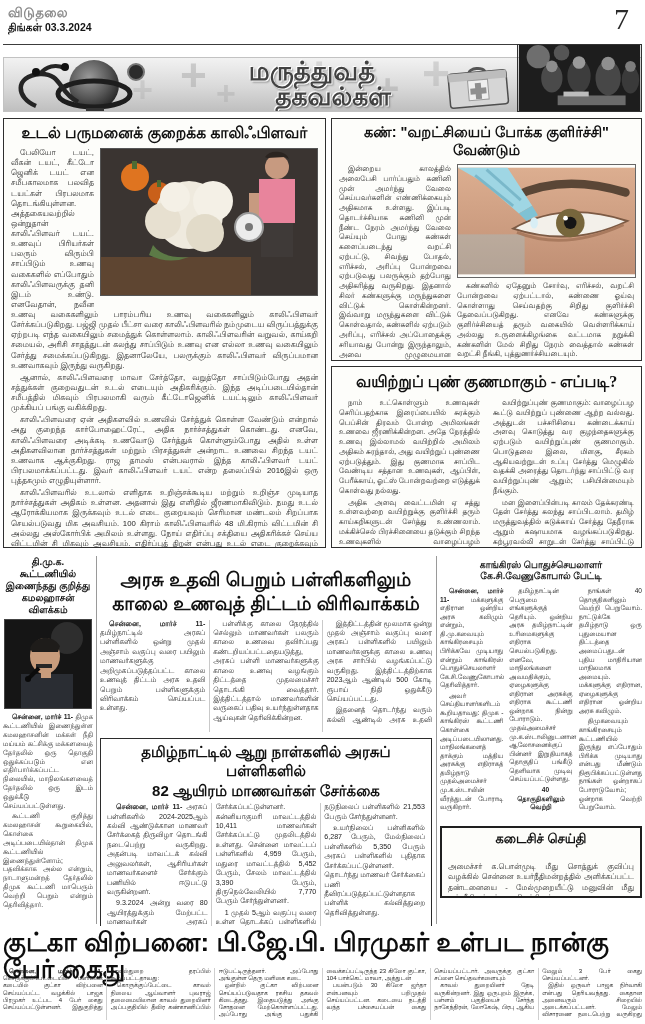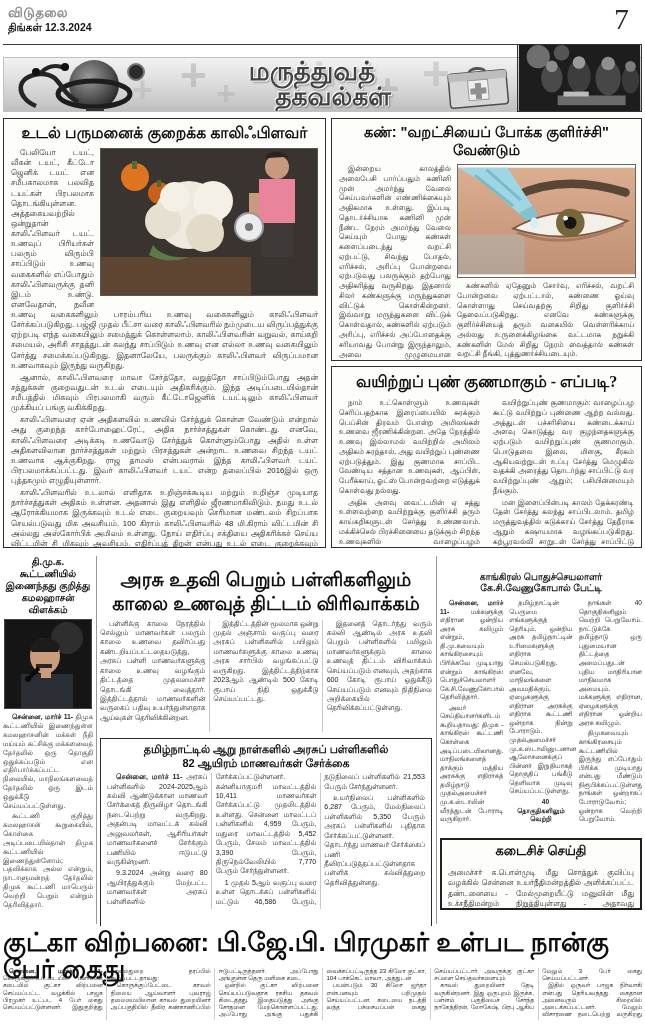--- a/index.html
+++ b/index.html
@@ -49,44 +49,44 @@
   .vdiv{width:0;border-left:1px solid #9a9a9a;}
   .art-kamal{left:3px;top:556px;width:90px;overflow:hidden;height:370px;}
   .art-kamal .hl{font-size:9.5px;line-height:1.25;}
   .photo-kamal{display:block;width:86px;height:88px;border:1px solid #444;margin:4px auto 4px;}
   .art-kamal .body-txt{font-size:6.8px;line-height:1.3;}
   .mid{left:100px;top:556px;width:332px;height:370px;overflow:hidden;}
   .bf-hl{font-size:19px;line-height:1.28;margin-top:12px;}
   .bf-body{margin-top:3px;height:112px;column-count:3;column-gap:8px;column-rule:1px solid #c9c9c9;
            font-size:7.1px;line-height:1.33;}
   .enroll-box{margin-top:6px;border:1.5px solid #2b2b2b;height:189px;padding:3px 6px;box-sizing:border-box;overflow:hidden;}
-  .en-hl{font-size:11px;line-height:1.3;}
+  .en-hl{font-size:15px;line-height:1.3;}
   .en-body{margin-top:3px;height:136px;column-count:3;column-gap:8px;column-rule:1px solid #c9c9c9;
            font-size:7.1px;line-height:1.33;}
   .right-col{left:440px;top:556px;width:202px;height:370px;overflow:hidden;}
   .dmk-hl{font-size:14.5px;}
-  .dmk-sub{font-size:9.3px;font-weight:800;text-align:center;margin-top:16px;}
+  .dmk-sub{font-size:9.3px;font-weight:800;text-align:center;margin-top:4px;}
   .dmk-body{margin-top:5px;height:234px;column-count:3;column-gap:6px;font-size:6.6px;line-height:1.3;}
   .inline-subhead{font-weight:900;display:block;text-align:center;text-indent:0;margin:1px 0;}
   .last-box{margin-top:5px;border:2px solid #1f1f1f;padding:3px 6px;height:72px;box-sizing:border-box;overflow:hidden;background:#fdfdfa;}
-  .last-title{font-size:13px;margin:0 0 8px;}
+  .last-title{font-size:13px;margin:0 0 14px;}
   .last-body{font-size:7.6px;line-height:1.35;}
   
   .gutka-hl{left:3px;top:929px;width:639px;text-align:left;font-size:26px;font-weight:900;line-height:1.05;color:#0d0d0d;}
   .gutka-body{left:3px;top:968px;width:639px;height:52px;column-count:6;column-gap:8px;column-rule:1px solid #cfcfcf;
               font-size:6px;line-height:1.2;text-align:justify;overflow:hidden;}
   .gutka-body p{margin:0;text-indent:6px;}
 </style>
 </head>
 <body>
 
 <div id="page">
 
   <div class="abs masthead">விடுதலை</div>
-  <div class="abs issue-date">திங்கள் 12.3.2024</div>
+  <div class="abs issue-date">திங்கள் 03.3.2024</div>
   <div class="abs page-number">7</div>
   <div class="abs rule-top"></div>
 
   <div class="abs banner">
     <div class="cross" style="left:176px;top:-6px;font-size:46px;">+</div>
     <div class="cross" style="left:212px;top:18px;font-size:34px;opacity:.4;">+</div>
     <div class="cross" style="left:300px;top:-10px;font-size:52px;opacity:.35;">+</div>
     <div class="cross" style="left:372px;top:10px;font-size:40px;">+</div>
     <div class="cross" style="left:418px;top:-8px;font-size:48px;opacity:.4;">+</div>
     <div class="cross" style="left:452px;top:22px;font-size:30px;">+</div>
@@ -247,20 +247,21 @@
       <p>கூட்டணி குறித்து கமலஹாசன் கூறுகையில், கொள்கை அடிப்படையில்தான் திமுக கூட்டணியில் இணைந்துள்ளோம்; பதவிக்காக அல்ல என்றும், நாடாளுமன்றத் தேர்தலில் திமுக கூட்டணி மாபெரும் வெற்றி பெறும் என்றும் தெரிவித்தார்.</p>
     </div>
   </div>
 
   <div class="abs mid">
     <div class="hl bf-hl">
       <span style="display:block">அரசு உதவி பெறும் பள்ளிகளிலும்</span>
       <span style="display:block">காலை உணவுத் திட்டம் விரிவாக்கம்</span>
     </div>
     <div class="bf-body body-txt">
+      <p><b class="dateline">சென்னை, மார்ச் 11-</b> <span>தமிழ்நாட்டில் அரசுப் பள்ளிகளில் ஒன்று முதல் அஞ்சாம் வகுப்பு வரை பயிலும் மாணவர்களுக்கு அறிமுகப்படுத்தப்பட்ட காலை உணவுத் திட்டம் அரசு உதவி பெறும் பள்ளிகளுக்கும் விரிவாக்கம் செய்யப்பட உள்ளது.</span></p>
       <p>பள்ளிக்கு காலை நேரத்தில் செல்லும் மாணவர்கள் பலரும் காலை உணவை தவிர்ப்பது கண்டறியப்பட்டதையடுத்து, அரசுப் பள்ளி மாணவர்களுக்கு காலை உணவு வழங்கும் திட்டத்தை முதலமைச்சர் தொடங்கி வைத்தார். இத்திட்டத்தால் மாணவர்களின் வருகைப் பதிவு உயர்ந்துள்ளதாக ஆய்வுகள் தெரிவிக்கின்றன.</p>
       <p>இத்திட்டத்தின் மூலமாக ஒன்று முதல் அஞ்சாம் வகுப்பு வரை அரசுப் பள்ளிகளில் பயிலும் மாணவர்களுக்கு காலை உணவு அரசு சார்பில் வழங்கப்பட்டு வருகிறது. இத்திட்டத்திற்காக 2023ஆம் ஆண்டில் 500 கோடி ரூபாய் நிதி ஒதுக்கீடு செய்யப்பட்டது.</p>
       <p>இதனைத் தொடர்ந்து வரும் கல்வி ஆண்டில் அரசு உதவி பெறும் பள்ளிகளில் பயிலும் மாணவர்களுக்கும் காலை உணவுத் திட்டம் விரிவாக்கம் செய்யப்படும் எனவும், அதற்காக 600 கோடி ரூபாய் ஒதுக்கீடு செய்யப்படும் எனவும் நிதிநிலை அறிக்கையில் தெரிவிக்கப்பட்டுள்ளது.</p>
     </div>
     <div class="enroll-box">
       <div class="hl en-hl">
         <span style="display:block">தமிழ்நாட்டில் ஆறு நாள்களில் அரசுப் பள்ளிகளில்</span>
         <span style="display:block">82 ஆயிரம் மாணவர்கள் சேர்க்கை</span>
       </div>
       <div class="en-body body-txt">

